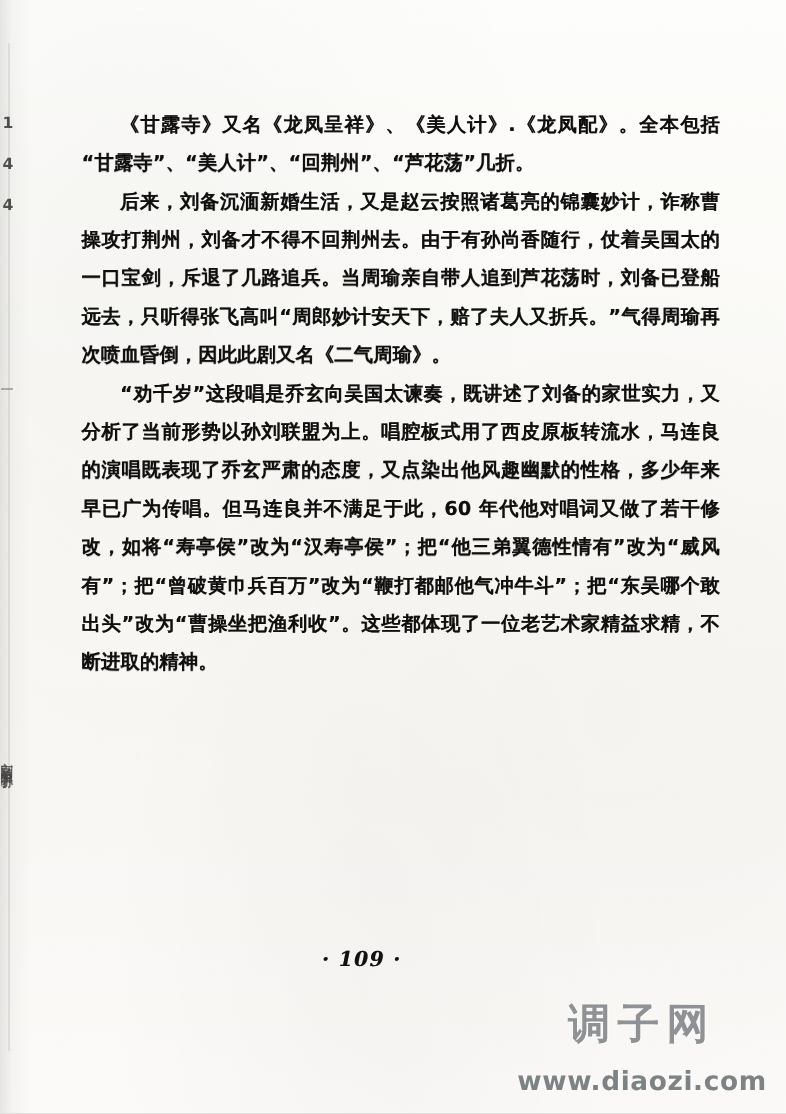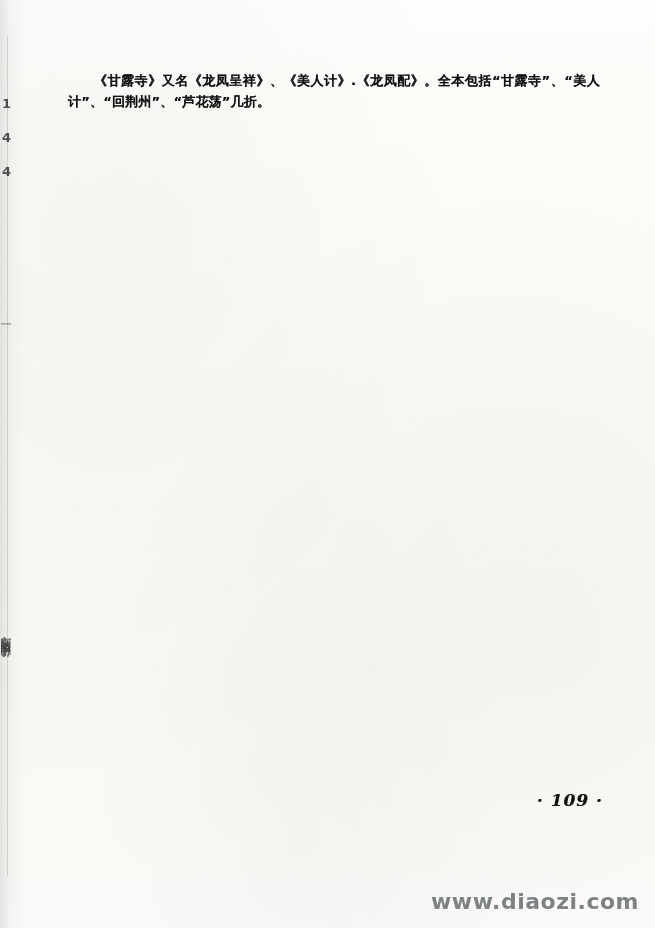--- a/index.html
+++ b/index.html
@@ -52,26 +52,26 @@
     overflow: hidden;
   }
   .spine-a { top: 96px;  width: 13px; height: 86px;  font-size: 13px; }
   .spine-b { top: 318px; width: 11px; height: 40px;  font-size: 11px; opacity: 0.55; }
   .spine-c { top: 626px; width: 12px; height: 200px; font-size: 12px; opacity: 0.78; }
 
   
   .body-text {
     position: absolute;
     left: 68px;
-    top: 70px;
+    top: 88px;
     width: 532px;
     color: #100f0e;
     font-weight: 700;
-    font-size: 13px;
-    line-height: 21px;
+    font-size: 16px;
+    line-height: 32px;
     text-align: justify;
     text-justify: inter-character;
     letter-spacing: 0.2px;
     -webkit-font-smoothing: none;
   }
   .body-text p {
     margin: 0 0 0 0;
     text-indent: 2em;
     text-align: justify;
     text-align-last: left;
@@ -81,21 +81,21 @@
   .body-text, .page-number {
     text-shadow: 0.35px 0 0 rgba(0,0,0,0.40), 0 0.35px 0 rgba(0,0,0,0.22);
   }
 
   
   .page-number {
     position: absolute;
     left: 0;
     top: 790px;
     width: 603px;
-    text-align: right;
+    text-align: center;
     font-family: "DejaVu Serif", "Liberation Serif", serif;
     font-style: italic;
     font-weight: 700;
     font-size: 17px;
     color: #121110;
     letter-spacing: 1px;
   }
 
   
   .watermark {
@@ -160,24 +160,27 @@
 
   <div class="gutter-shade"></div>
   <div class="edge-line"></div>
 
   <div class="spine-text spine-a">1 4 4</div>
   <div class="spine-text spine-b">一</div>
   <div class="spine-text spine-c">京剧知识手册</div>
 
   <div class="body-text">
     <p>《甘露寺》又名《龙凤呈祥》、《美人计》.《龙凤配》。全本包括“甘露寺”、“美人计”、“回荆州”、“芦花荡”几折。</p>
+    <p>后来，刘备沉湎新婚生活，又是赵云按照诸葛亮的锦囊妙计，诈称曹操攻打荆州，刘备才不得不回荆州去。由于有孙尚香随行，仗着吴国太的一口宝剑，斥退了几路追兵。当周瑜亲自带人追到芦花荡时，刘备已登船远去，只听得张飞高叫“周郎妙计安天下，赔了夫人又折兵。”气得周瑜再次喷血昏倒，因此此剧又名《二气周瑜》。</p>
+    <p>“劝千岁”这段唱是乔玄向吴国太谏奏，既讲述了刘备的家世实力，又分析了当前形势以孙刘联盟为上。唱腔板式用了西皮原板转流水，马连良的演唱既表现了乔玄严肃的态度，又点染出他风趣幽默的性格，多少年来早已广为传唱。但马连良并不满足于此，60 年代他对唱词又做了若干修改，如将“寿亭侯”改为“汉寿亭侯”；把“他三弟翼德性情有”改为“威风有”；把“曾破黄巾兵百万”改为“鞭打都邮他气冲牛斗”；把“东吴哪个敢出头”改为“曹操坐把渔利收”。这些都体现了一位老艺术家精益求精，不断进取的精神。</p>
   </div>
 
   <div class="page-number">· 109 ·</div>
 
   <div class="ghost-stamp"></div>
 
   <div class="watermark">
+    <div class="watermark-cn">调子网</div>
     <div class="watermark-url">www.diaozi.com</div>
   </div>
 
   <div class="noise"></div>
 </div>
 
 </body></html>

